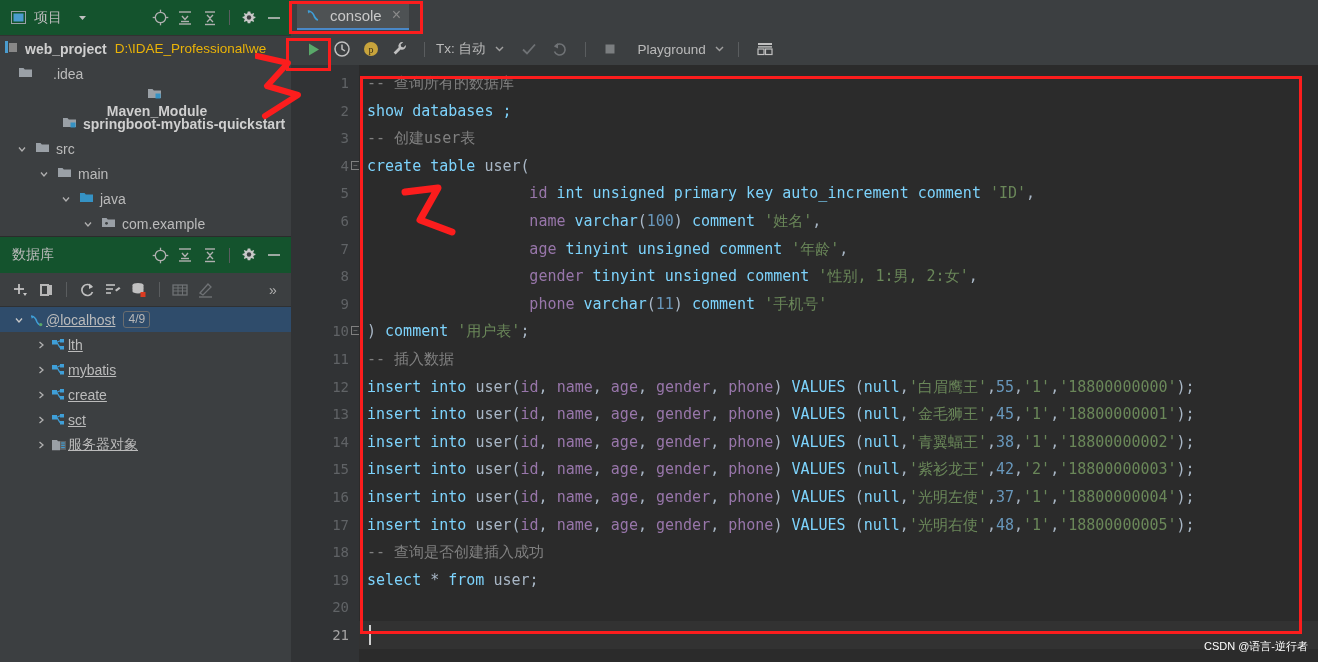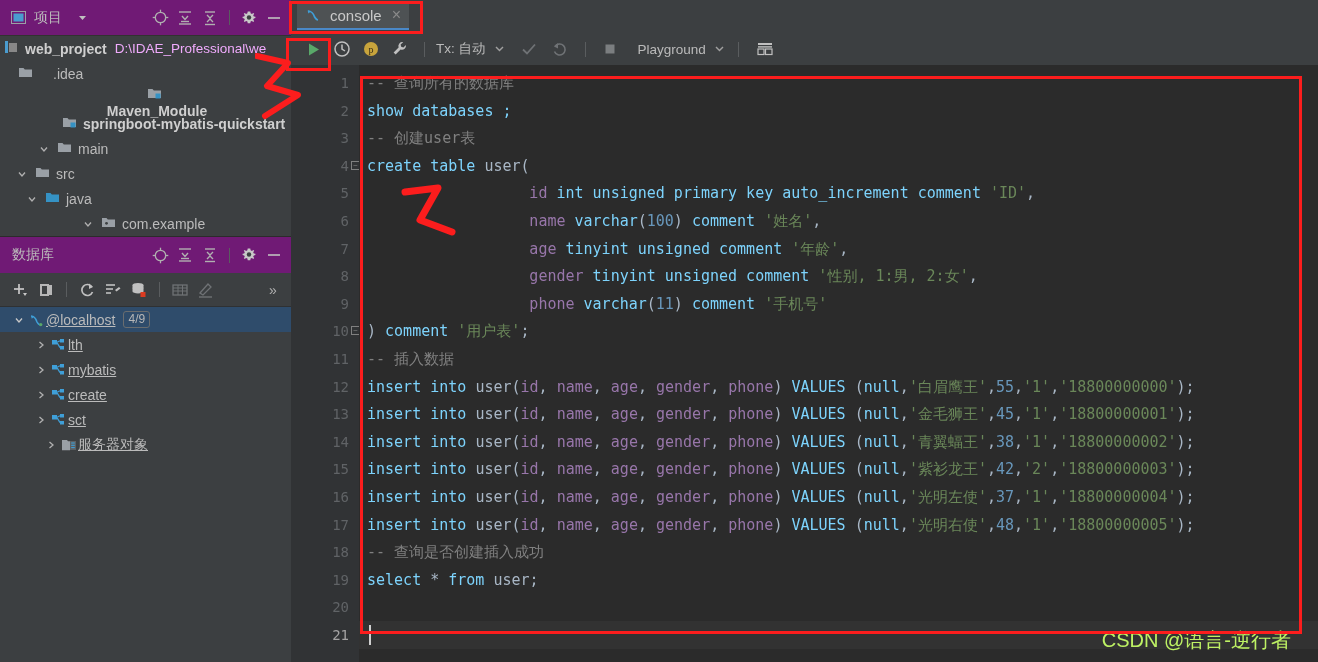--- a/index.html
+++ b/index.html
@@ -11,21 +11,21 @@
   }
   #app { position: relative; width: 1318px; height: 662px; background: #3c3f41; }
 
   
   #left-col {
     position: absolute; left: 0; top: 0; width: 291px; height: 662px;
     background: #3c3f41;
   }
   .panel-header {
     height: 36px; display: flex; align-items: center;
-    padding-left: 8px; background: #701a75;
+    padding-left: 8px; background: #14532d;
     border-bottom: 1px solid #323232;
   }
   .panel-title {
     color: #bbbbbb; font-size: 14px; margin-left: 6px; white-space: nowrap;
   }
   .hdr-icons { margin-left: auto; display: flex; align-items: center; gap: 5px; padding-right: 7px; }
   .ic { width: 20px; height: 20px; display: inline-flex; align-items: center; justify-content: center; }
   .ic svg { display: block; }
   .vsep { width: 1px; height: 15px; background: #5a5d5f; margin: 0 4px; }
 
@@ -34,21 +34,21 @@
     position: absolute; top: 36px; left: 0; width: 291px; height: 200px;
     background: #3c3f41; overflow: hidden;
   }
   .tree-row {
     display: flex; align-items: center; height: 25px;
     padding-left: 4px; white-space: nowrap; font-size: 14px; color: #bbbbbb;
   }
   .tree-row .twisty { width: 16px; display:inline-flex; justify-content:center; align-items:center; flex: 0 0 16px;}
   .tree-row .tlabel { margin-left: 5px; }
   .bold { font-weight: bold; color: #cfcfcf; }
-  .dim { color: #f0abfc; margin-left: 8px; font-size: 13.5px;}
+  .dim { color: #eab308; margin-left: 8px; font-size: 13.5px;}
   .folder-ic { flex: 0 0 16px; }
 
   
   #db-panel {
     position: absolute; top: 236px; left: 0; width: 291px; height: 426px;
     background: #3c3f41; border-top: 1px solid #2b2b2b;
   }
   #db-toolbar {
     height: 34px; display: flex; align-items: center; gap: 6px;
     padding-left: 10px; border-bottom: 1px solid #2f3133;
@@ -133,22 +133,22 @@
   .st { color: #6a8759; }     
   .nm { color: #6897bb; }     
   .cm { color: #808080; }     
   .pn { color: #a9b7c6; }     
 
   
   .anno { position: absolute; border: 3px solid #fc1d1d; pointer-events: none; }
   .anno-svg { position: absolute; pointer-events: none; }
 
   #watermark {
-    position: absolute; right: 27px; bottom: 8px;
-    color: #bef264; font-size: 20px;
+    position: absolute; right: 10px; bottom: 8px;
+    color: #ffffff; font-size: 11px;
   }
 </style>
 </head>
 <body>
 
 <div id="app">
 
   <div id="left-col">
 
     <div class="panel-header">
@@ -235,47 +235,47 @@
       </div>
       <div class="tree-row" style="padding-left:18px;margin-left:44px;">
         <span class="folder-ic">
           <svg width="15" height="14" viewBox="0 0 15 14">
               <path d="M1 3 h4.5 l1.3 1.5 H14 v7.5 H1 Z" fill="#9aa0a6"></path>
               <rect x="8.5" y="7.5" width="5" height="5" fill="#3592c4"></rect>
             </svg>
         </span>
         <span class="tlabel bold">springboot-mybatis-quickstart</span>
       </div>
-      <div class="tree-row" style="padding-left:36px;">
+      <div class="tree-row" style="padding-left:14px;">
         <span class="twisty">
           <svg width="10" height="10" viewBox="0 0 10 10">
               <path d="M2 3.5 L5 7 L8 3.5" fill="none" stroke="#b0b0b0" stroke-width="1.3"></path>
             </svg>
         </span>
         <span class="folder-ic" style="margin-left:5px;">
           <svg width="15" height="14" viewBox="0 0 15 14">
               <path d="M1 3 h4.5 l1.3 1.5 H14 v7.5 H1 Z" fill="#9aa0a6"></path>
             </svg>
         </span>
-        <span class="tlabel">main</span>
-      </div>
-      <div class="tree-row" style="padding-left:14px;">
+        <span class="tlabel">src</span>
+      </div>
+      <div class="tree-row" style="padding-left:36px;">
         <span class="twisty">
           <svg width="10" height="10" viewBox="0 0 10 10">
               <path d="M2 3.5 L5 7 L8 3.5" fill="none" stroke="#b0b0b0" stroke-width="1.3"></path>
             </svg>
         </span>
         <span class="folder-ic" style="margin-left:5px;">
           <svg width="15" height="14" viewBox="0 0 15 14">
               <path d="M1 3 h4.5 l1.3 1.5 H14 v7.5 H1 Z" fill="#9aa0a6"></path>
             </svg>
         </span>
-        <span class="tlabel">src</span>
-      </div>
-      <div class="tree-row" style="padding-left:24px;">
+        <span class="tlabel">main</span>
+      </div>
+      <div class="tree-row" style="padding-left:58px;">
         <span class="twisty">
           <svg width="10" height="10" viewBox="0 0 10 10">
               <path d="M2 3.5 L5 7 L8 3.5" fill="none" stroke="#b0b0b0" stroke-width="1.3"></path>
             </svg>
         </span>
         <span class="folder-ic" style="margin-left:5px;">
           <svg width="15" height="14" viewBox="0 0 15 14">
               <path d="M1 3 h4.5 l1.3 1.5 H14 v7.5 H1 Z" fill="#3592c4"></path>
             </svg>
         </span>
@@ -478,21 +478,21 @@
           <svg width="16" height="14" viewBox="0 0 16 14">
               <rect x="1" y="2" width="5" height="4.5" fill="#3f9fd8"></rect>
               <rect x="9" y="1" width="4" height="3.5" fill="#3f9fd8"></rect>
               <rect x="9" y="8" width="4" height="3.5" fill="#3f9fd8"></rect>
               <line x1="6" y1="4.2" x2="9" y2="2.8" stroke="#3f9fd8" stroke-width="1.2"></line>
               <line x1="6" y1="4.6" x2="9" y2="9.6" stroke="#3f9fd8" stroke-width="1.2"></line>
             </svg>
         </span>
         <span class="dlabel">sct</span>
       </div>
-      <div class="db-tree-row" style="padding-left:42px;">
+      <div class="db-tree-row" style="padding-left:32px;">
         <span class="twisty">
           <svg width="10" height="10" viewBox="0 0 10 10">
               <path d="M3.5 2 L7 5 L3.5 8" fill="none" stroke="#b0b0b0" stroke-width="1.3"></path>
             </svg>
         </span>
         <span class="dbicon">
           <svg width="16" height="14" viewBox="0 0 16 14">
               <path d="M1 2 h5 l1 1.3 H9 v9 H1 Z" fill="#9aa0a6"></path>
               <rect x="9" y="3" width="6" height="9" fill="#5c6063"></rect>
               <line x1="10.2" y1="5" x2="13.8" y2="5" stroke="#3f9fd8" stroke-width="1.1"></line>

